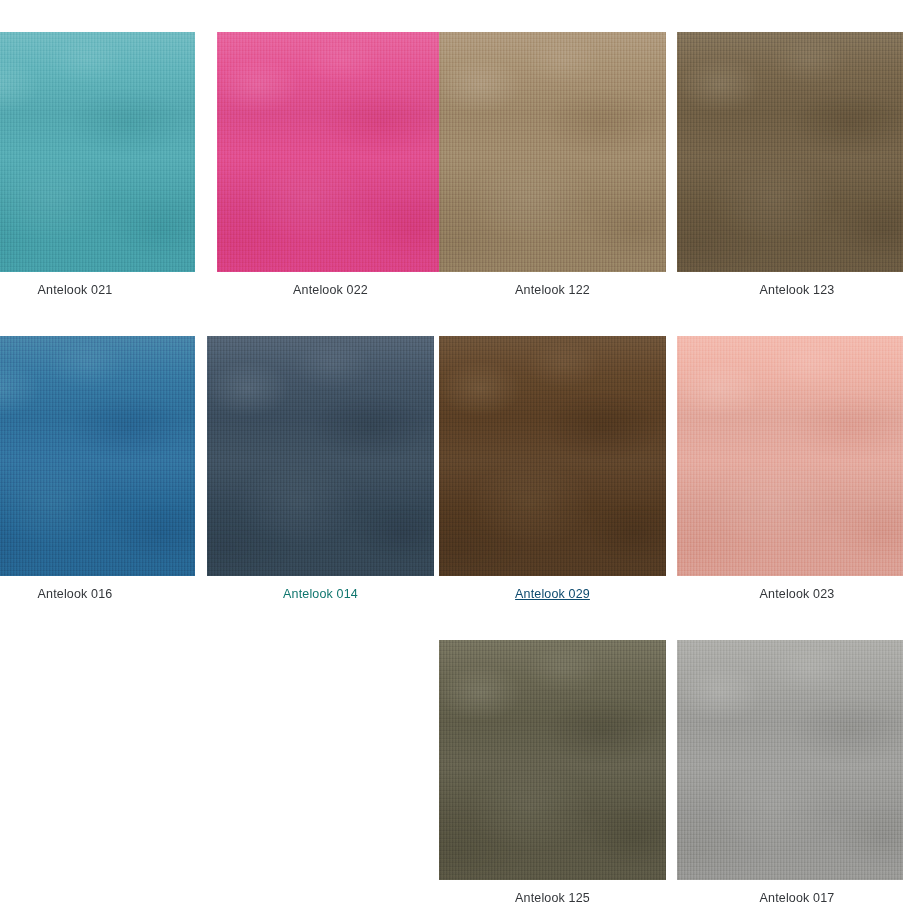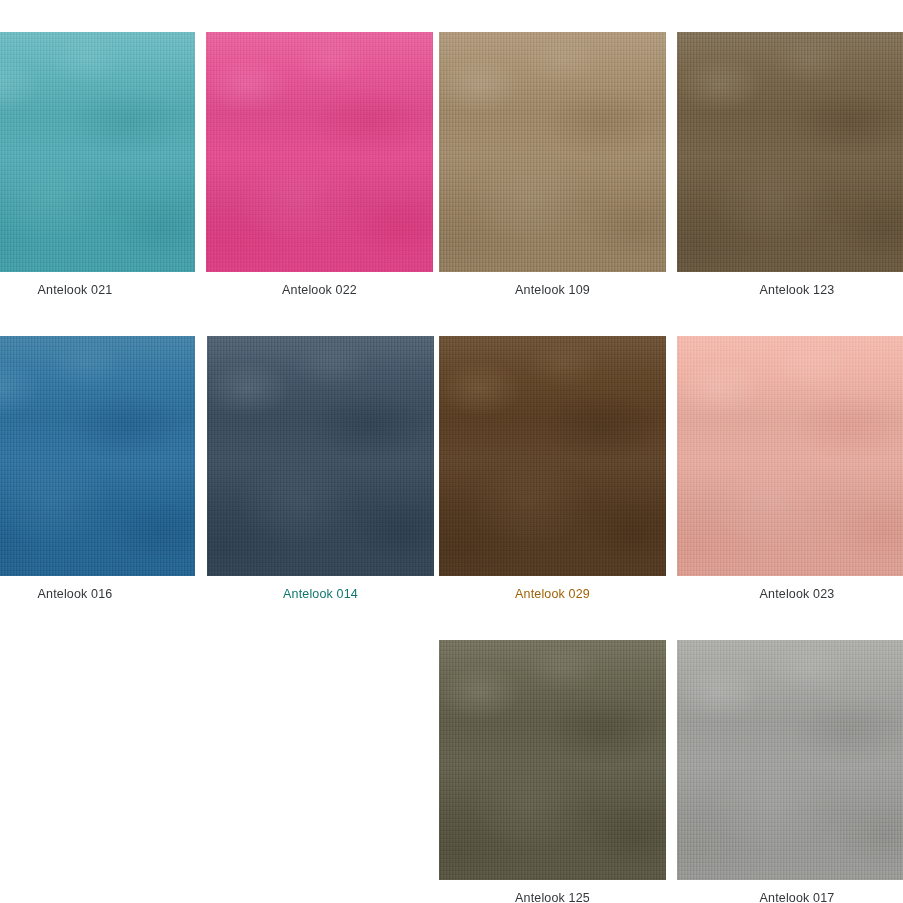--- a/index.html
+++ b/index.html
@@ -109,37 +109,37 @@
 <div id="swatch-grid" style="background: rgb(255, 255, 255);">
     <div class="swatch-card" style="left: -45px; top: 32px; width: 240px;">
       <div class="swatch-image" style="height: 240px;">
         <div class="swatch-base" style="background: linear-gradient(rgb(98, 180, 187) 0%, rgb(79, 168, 176) 48%, rgb(63, 154, 164) 100%);"></div>
         <div class="swatch-sheen"></div>
         <div class="swatch-mottle"></div>
         <div class="swatch-tex"></div>
       </div>
       <div class="swatch-label" style="color: rgb(51, 54, 58);">Antelook 021</div>
     </div>
-    <div class="swatch-card" style="left: 206px; top: 32px; width: 227px;">
+    <div class="swatch-card" style="left: 217px; top: 32px; width: 227px;">
       <div class="swatch-image" style="height: 240px;">
         <div class="swatch-base" style="background: linear-gradient(rgb(228, 86, 147) 0%, rgb(224, 72, 138) 48%, rgb(217, 61, 128) 100%);"></div>
         <div class="swatch-sheen"></div>
         <div class="swatch-mottle"></div>
         <div class="swatch-tex"></div>
       </div>
       <div class="swatch-label" style="color: rgb(51, 54, 58);">Antelook 022</div>
     </div>
     <div class="swatch-card" style="left: 439px; top: 32px; width: 227px;">
       <div class="swatch-image" style="height: 240px;">
         <div class="swatch-base" style="background: linear-gradient(rgb(167, 143, 112) 0%, rgb(156, 133, 102) 48%, rgb(143, 122, 92) 100%);"></div>
         <div class="swatch-sheen"></div>
         <div class="swatch-mottle"></div>
         <div class="swatch-tex"></div>
       </div>
-      <div class="swatch-label" style="color: rgb(51, 54, 58);">Antelook 109</div>
+      <div class="swatch-label" style="color: rgb(51, 54, 58);">Antelook 122</div>
     </div>
     <div class="swatch-card" style="left: 677px; top: 32px; width: 240px;">
       <div class="swatch-image" style="height: 240px;">
         <div class="swatch-base" style="background: linear-gradient(rgb(117, 100, 74) 0%, rgb(109, 92, 66) 48%, rgb(100, 84, 60) 100%);"></div>
         <div class="swatch-sheen"></div>
         <div class="swatch-mottle"></div>
         <div class="swatch-tex"></div>
       </div>
       <div class="swatch-label" style="color: rgb(51, 54, 58);">Antelook 123</div>
     </div>
@@ -161,21 +161,21 @@
       </div>
       <div class="swatch-label" style="color: #0f766e;">Antelook 014</div>
     </div>
     <div class="swatch-card" style="left: 439px; top: 336px; width: 227px;">
       <div class="swatch-image" style="height: 240px;">
         <div class="swatch-base" style="background: linear-gradient(rgb(95, 67, 39) 0%, rgb(88, 61, 35) 48%, rgb(77, 53, 30) 100%);"></div>
         <div class="swatch-sheen"></div>
         <div class="swatch-mottle"></div>
         <div class="swatch-tex"></div>
       </div>
-      <div class="swatch-label" style="color: #a16207;">Antelook 029</div>
+      <div class="swatch-label" style="color: #0c4a6e; text-decoration: underline;">Antelook 029</div>
     </div>
     <div class="swatch-card" style="left: 677px; top: 336px; width: 240px;">
       <div class="swatch-image" style="height: 240px;">
         <div class="swatch-base" style="background: linear-gradient(rgb(242, 179, 166) 0%, rgb(228, 167, 155) 48%, rgb(217, 154, 142) 100%);"></div>
         <div class="swatch-sheen"></div>
         <div class="swatch-mottle"></div>
         <div class="swatch-tex"></div>
       </div>
       <div class="swatch-label" style="color: rgb(51, 54, 58);">Antelook 023</div>
     </div>

